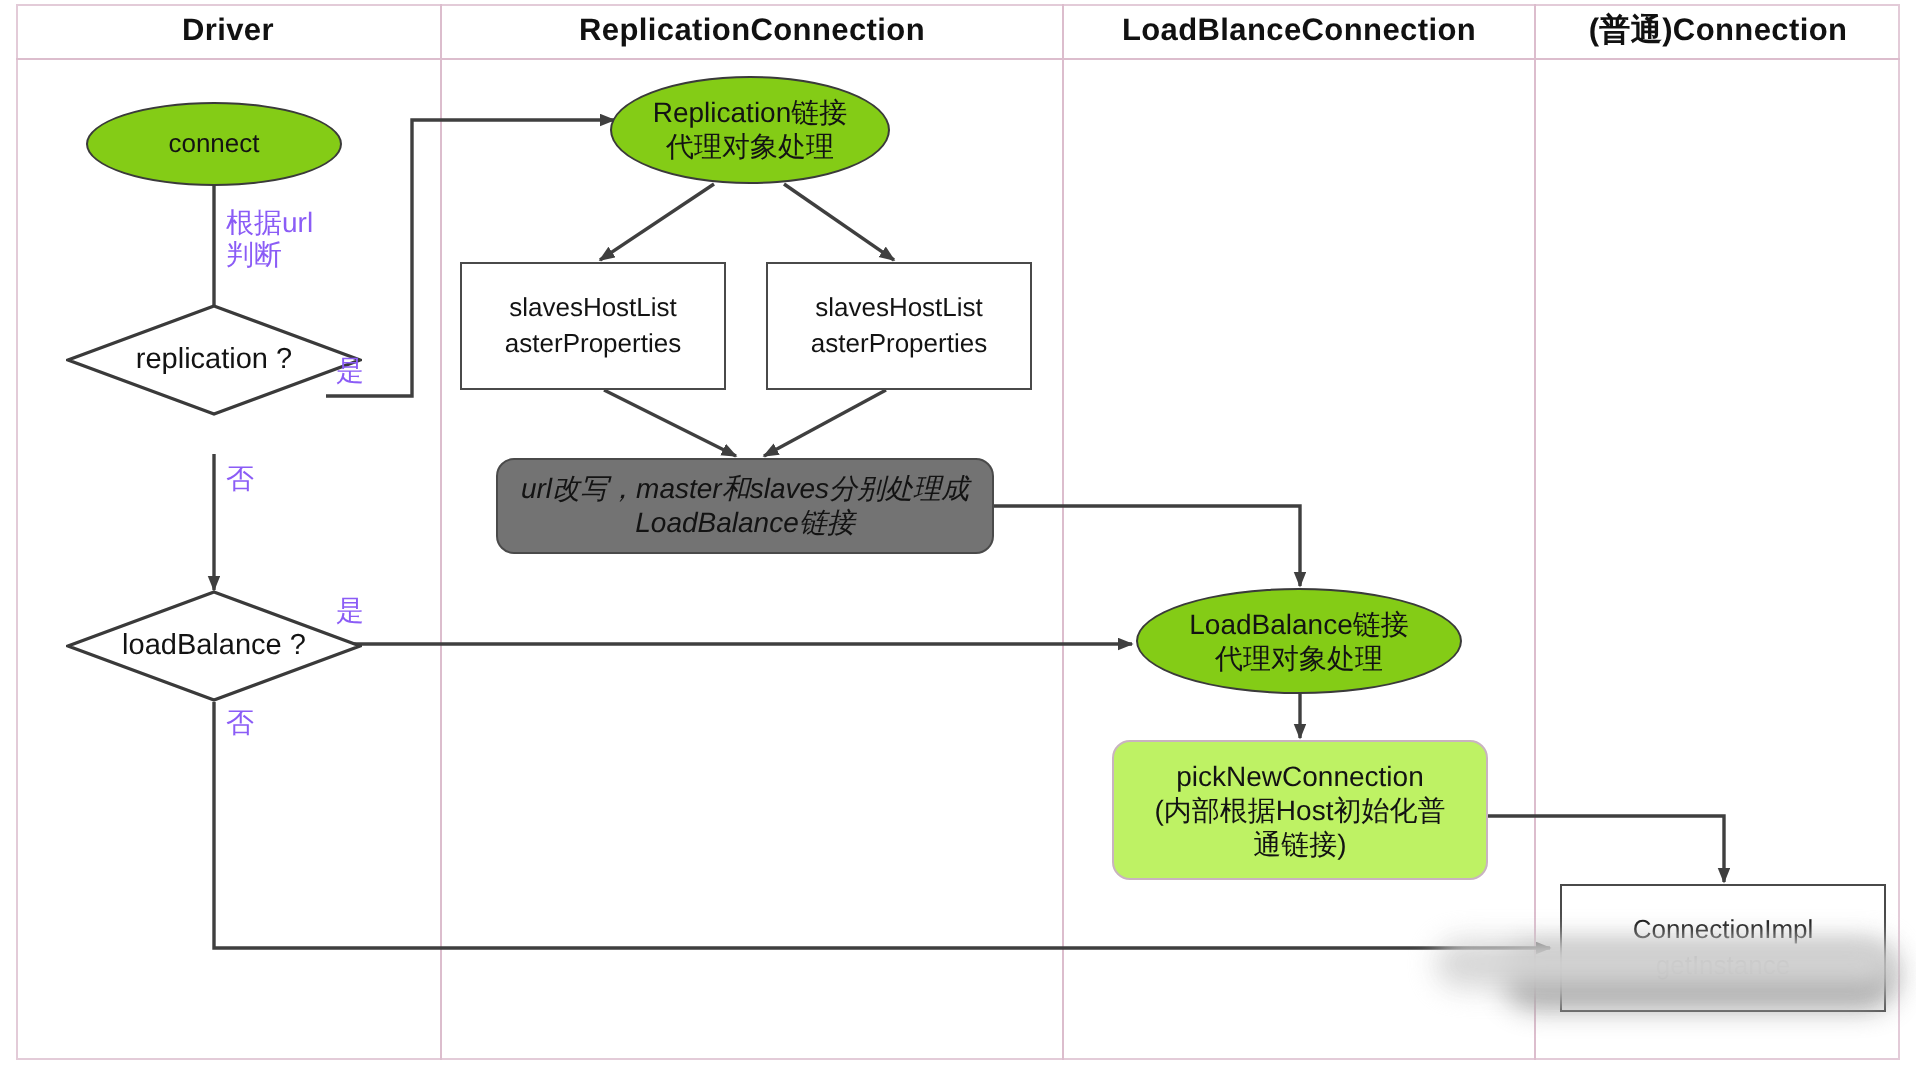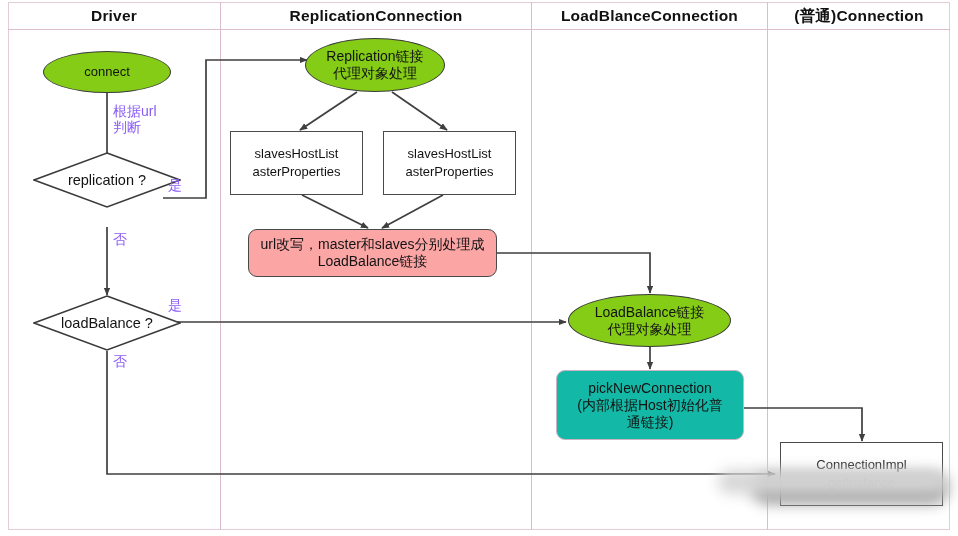--- a/index.html
+++ b/index.html
@@ -17,22 +17,22 @@
              letter-spacing:.2px;white-space:nowrap;}
 
   
   svg.wires{position:absolute;left:0;top:0;width:958px;height:536px;}
 
   
   .node{position:absolute;display:flex;align-items:center;justify-content:center;
         text-align:center;color:#131313;box-sizing:border-box;}
   .ellipse{border:1.4px solid #3a3a3a;border-radius:50%;background:#84cc16;}
   .rect{border:1.4px solid #4a4a4a;background:#fff;}
-  .rrect{border:1.4px solid #4a4a4a;border-radius:9px;background:#fca5a5;}
-  .rrect-pink{border:1.4px solid #c9b3c0;border-radius:9px;background:#14b8a6;}
+  .rrect{border:1.4px solid #4a4a4a;border-radius:9px;background:#737373;font-style:italic;}
+  .rrect-pink{border:1.4px solid #c9b3c0;border-radius:9px;background:#bef264;}
   .t15{font-size:13px;line-height:18px;}
   .t14{font-size:14px;line-height:17px;}
 
   .diamond{position:absolute;}
   .diamond .dshape{position:absolute;left:0;top:0;width:100%;height:100%;}
   .diamond .dlabel{position:absolute;left:0;top:0;width:100%;height:100%;
                    display:flex;align-items:center;justify-content:center;
                    font-size:14.5px;color:#131313;}
 
   .edge-label{position:absolute;font-size:14px;color:#8b5cf6;

